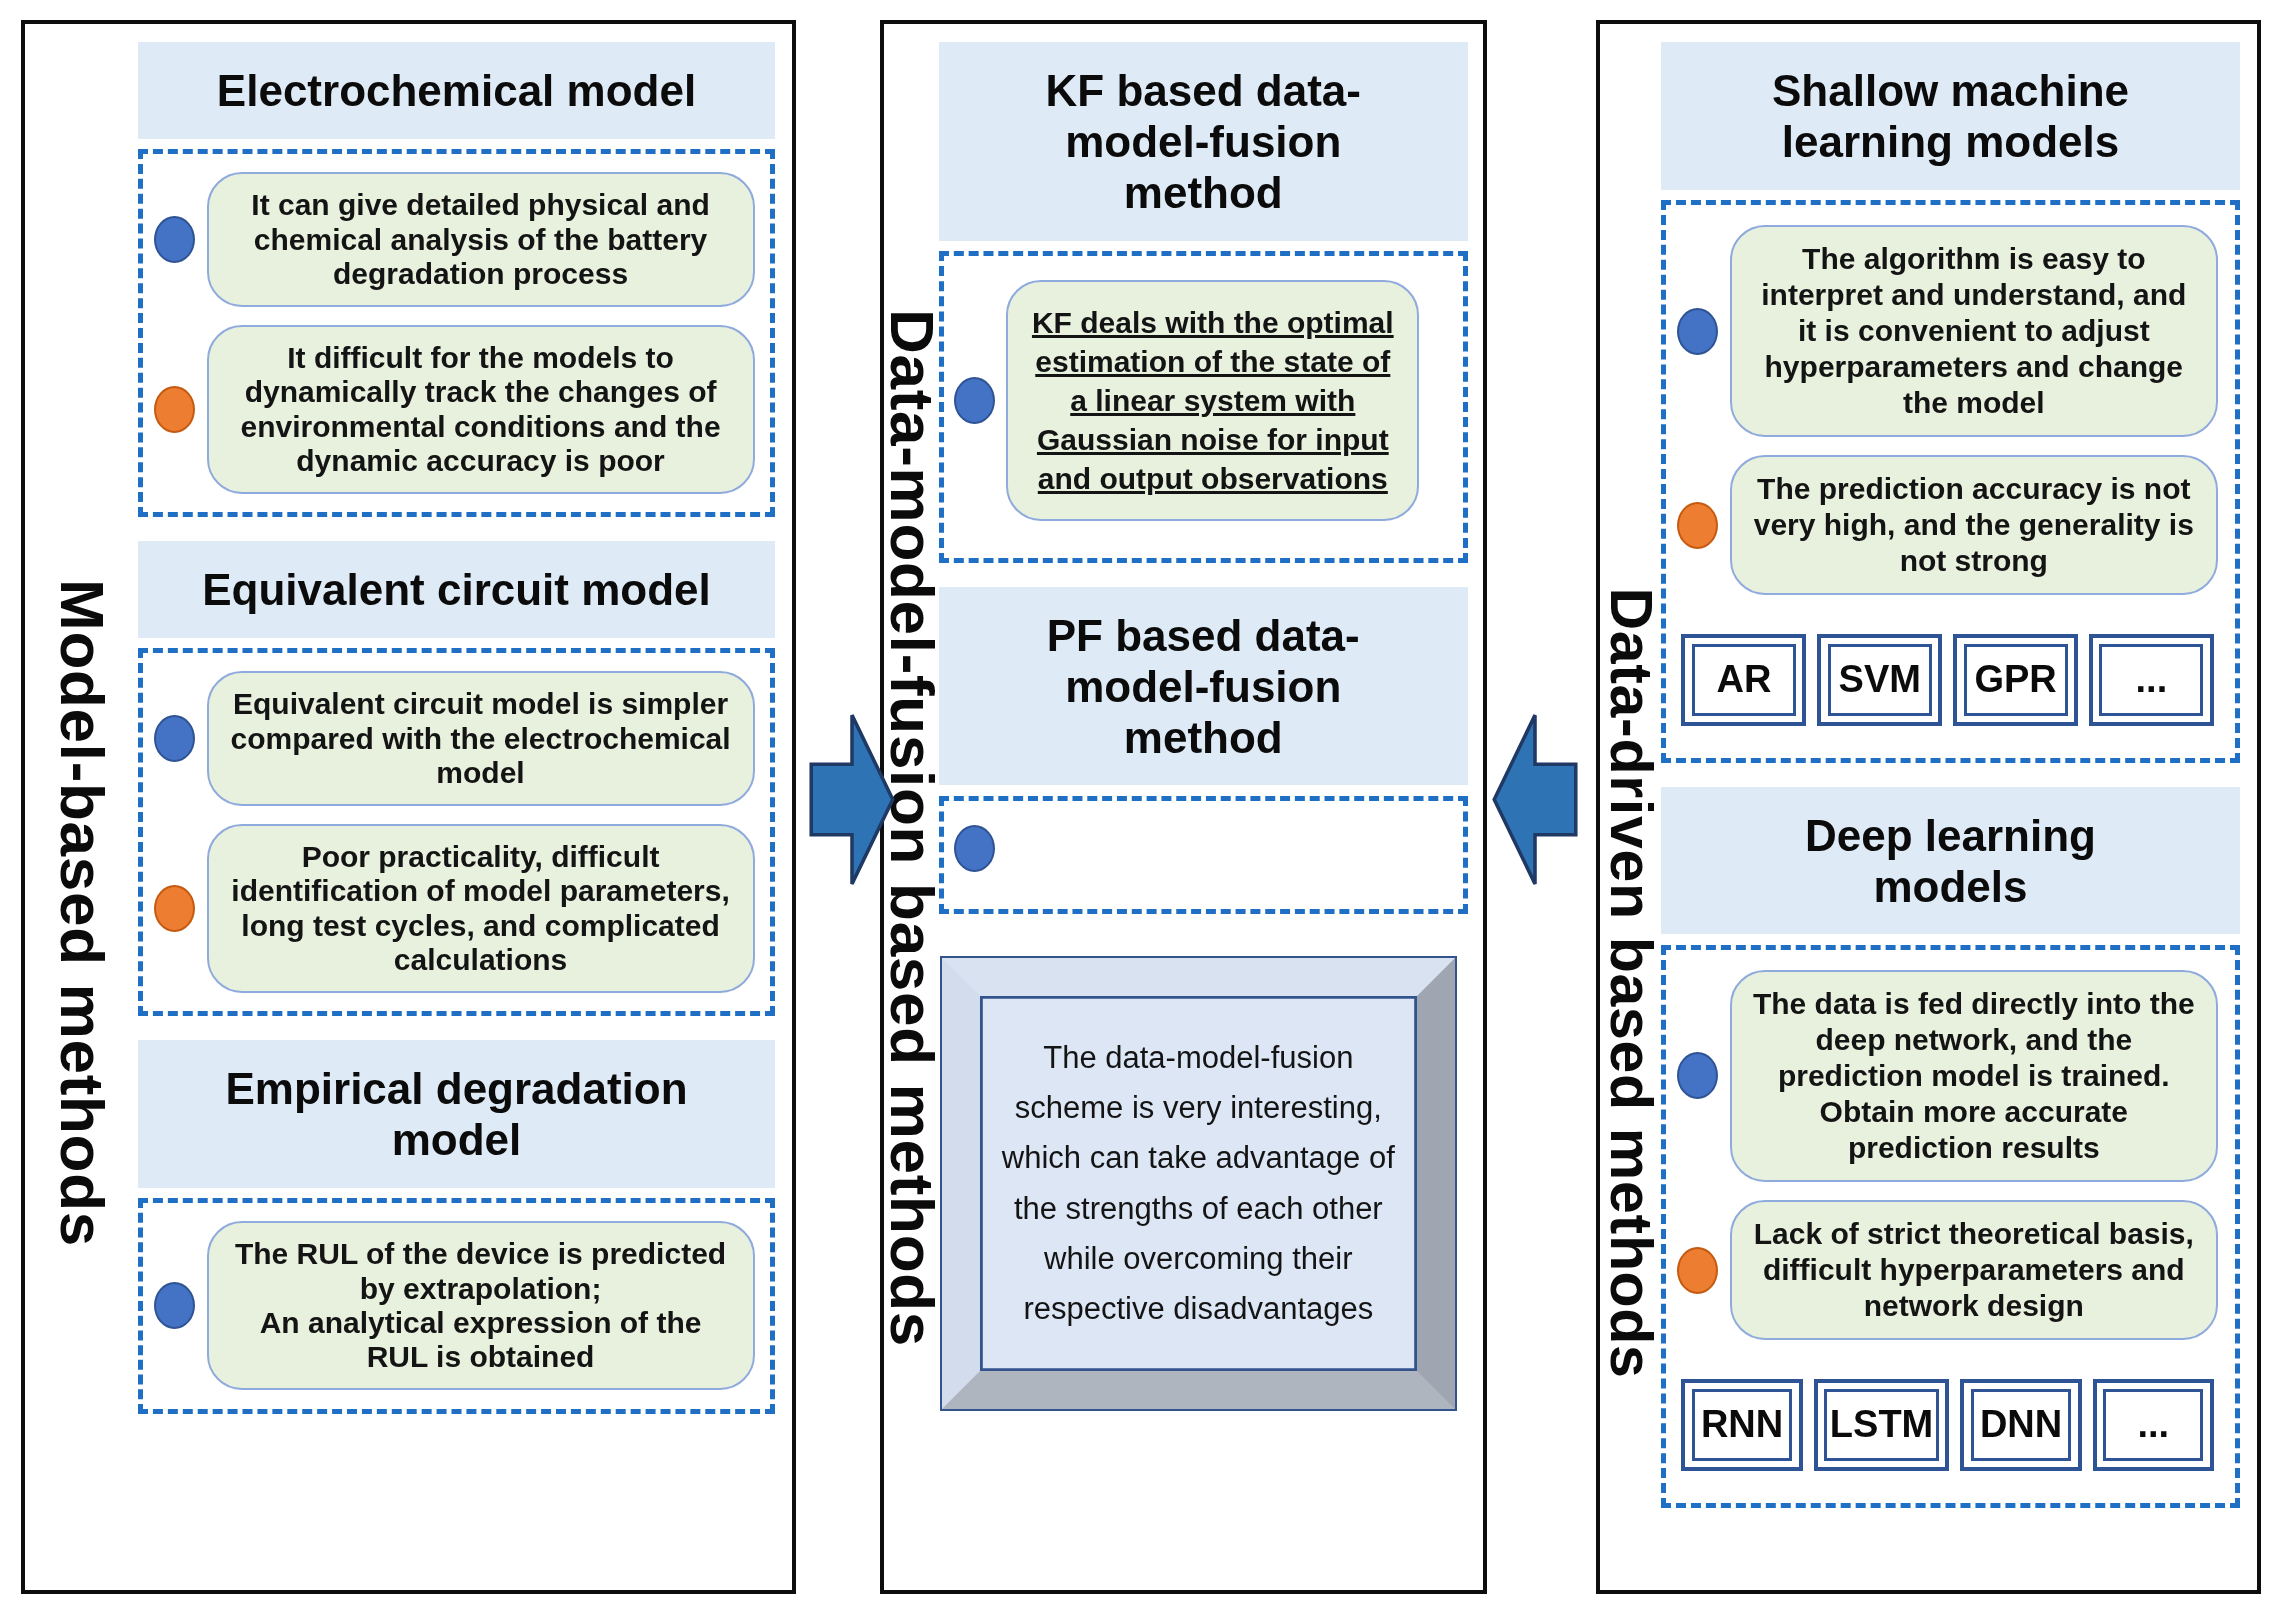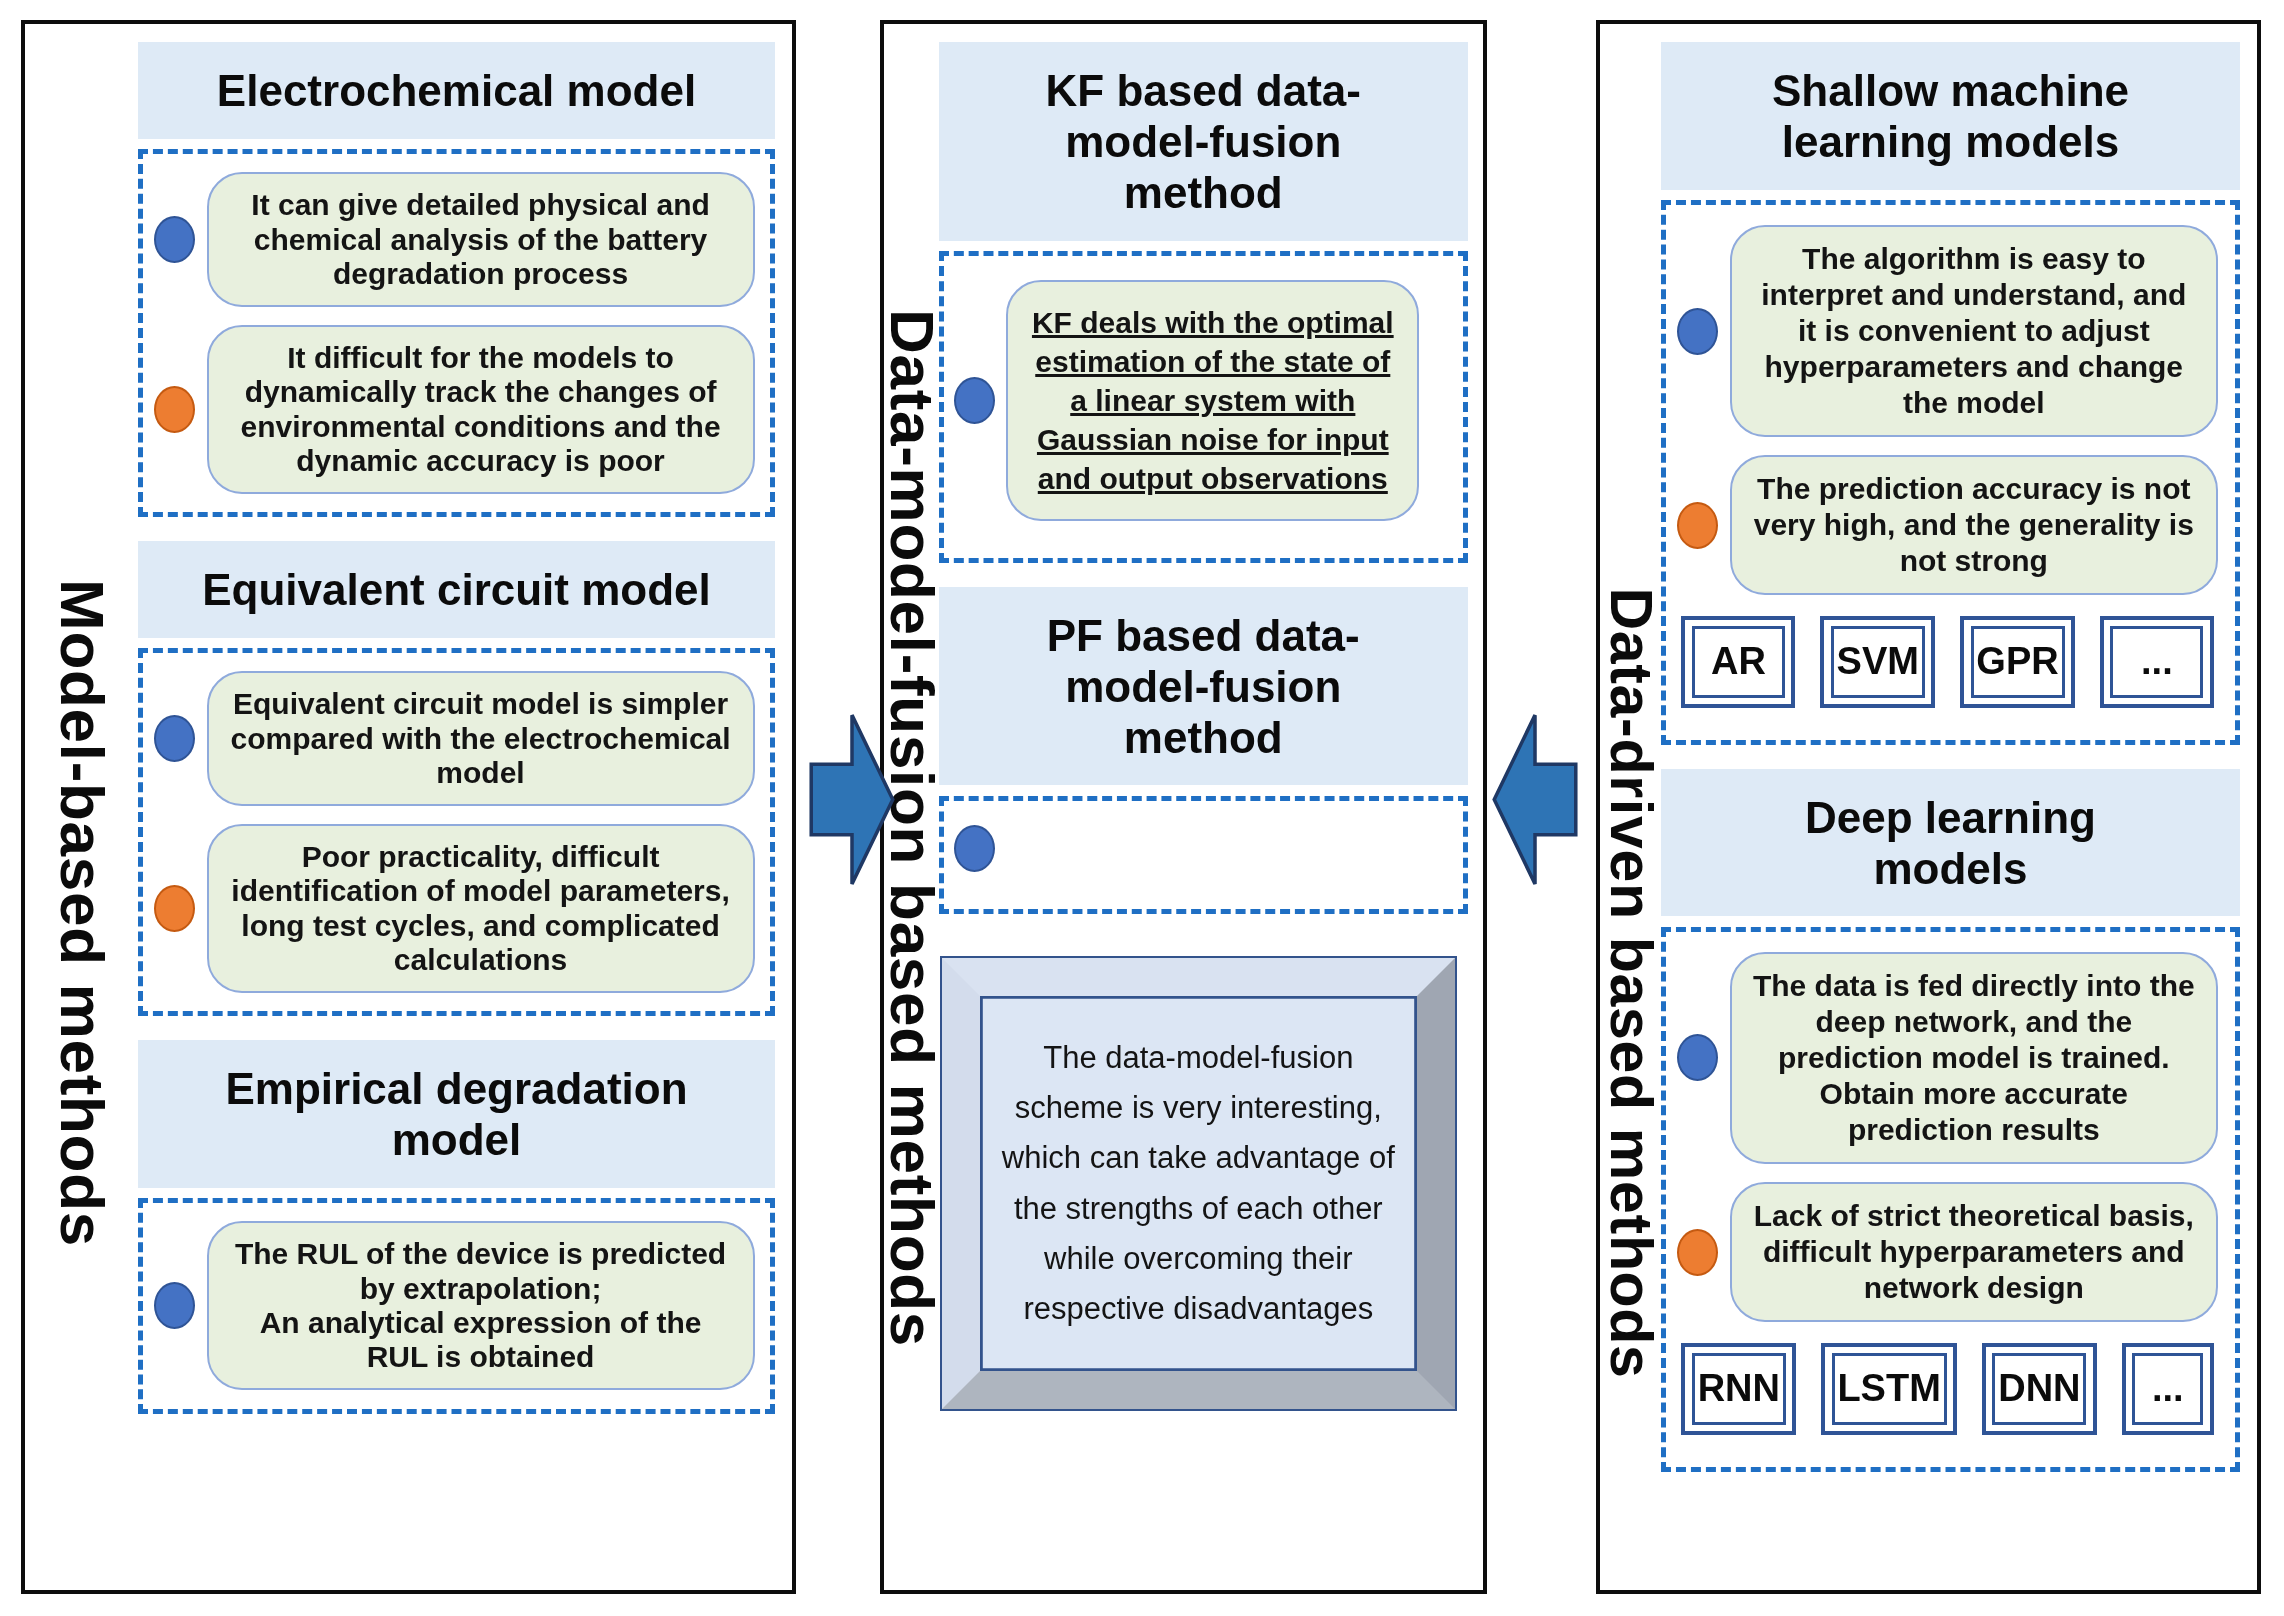--- a/index.html
+++ b/index.html
@@ -55,21 +55,21 @@
   .bullet.orange { background:#ED7D31; border:2.8px solid #C55A11; }
 
   .gbox {
     flex:1; background:#E8F0DE; border:2.8px solid #8FAADC; border-radius:35px;
     padding:14px 18px; text-align:center; font-weight:700;
     font-size:30px; line-height:1.14; white-space:pre-line; color:#141414;
   }
   #panel-mid .gbox { max-width:413px; padding:21px 15.5px; line-height:1.3;text-decoration:underline; }
   #panel-right .gbox { max-width:498px; font-size:30px; line-height:1.2; }
 
-  .chips { display:flex; gap:25px; margin-top:2px; padding:0 4.2px; }
+  .chips { display:flex; gap:11px; margin-top:20px; padding:0 4.2px; }
   .chip { flex:1; background:#fff; border:4.2px solid #2F5496; padding:6.4px; }
   .chip-inner {
     border:3.5px solid #2F5496; background:#fff; text-align:center;
     font-weight:800; font-size:38px; padding:11.3px 2.8px; color:#0b0b0b;
   }
 
   .box3d {
     margin:44px 12.7px 0 2.8px;
     border:38px solid;
     border-color:#D9E2F1 #9FA6B2 #AEB5BF #D3DCEC;

